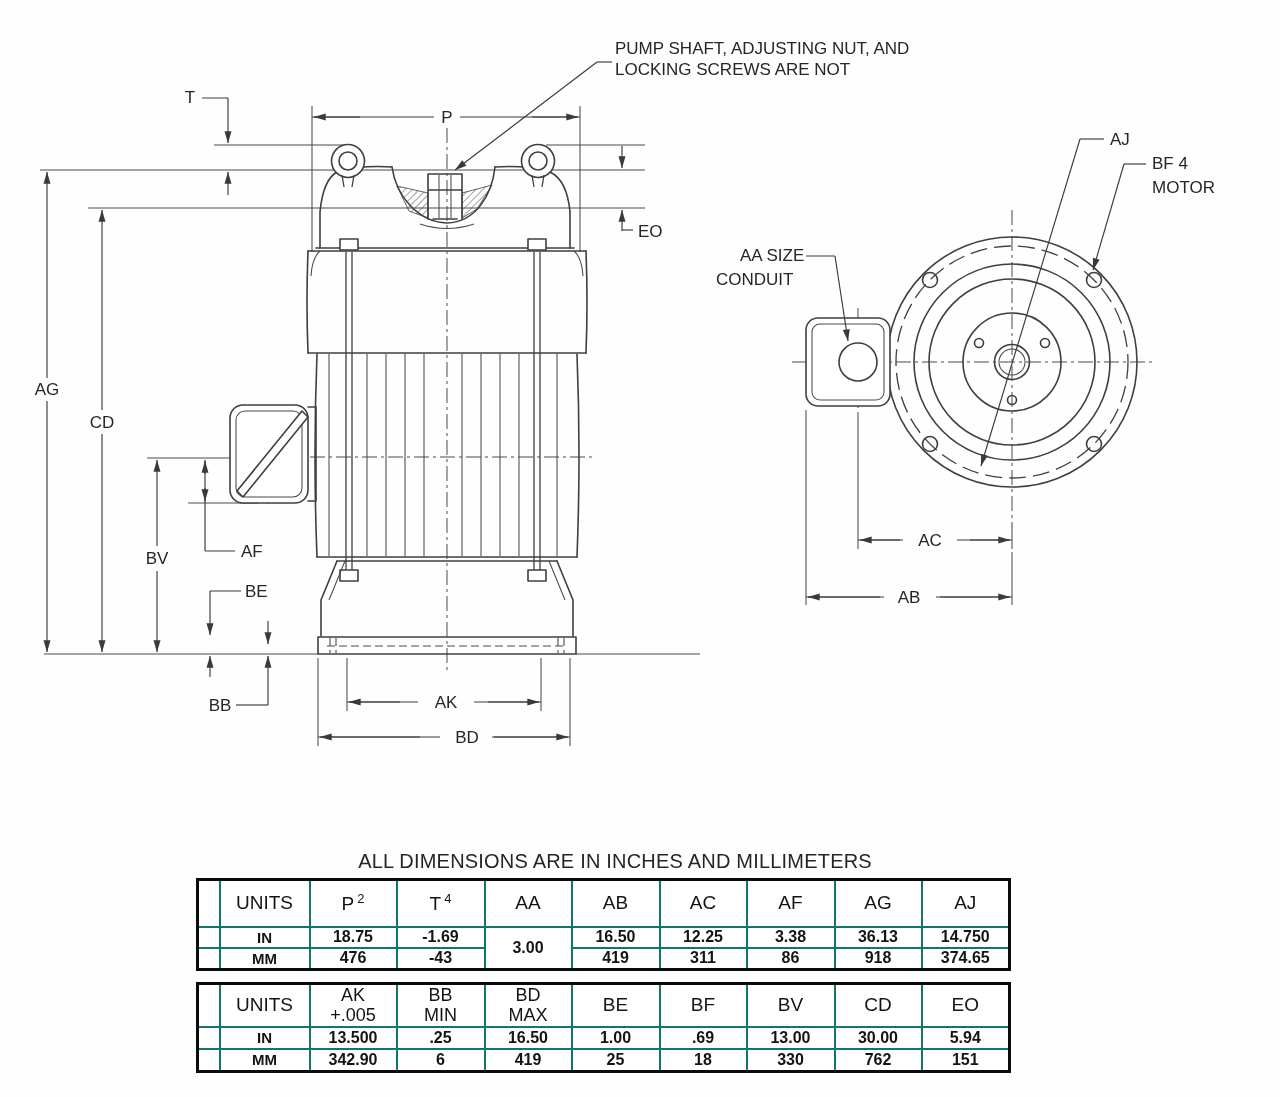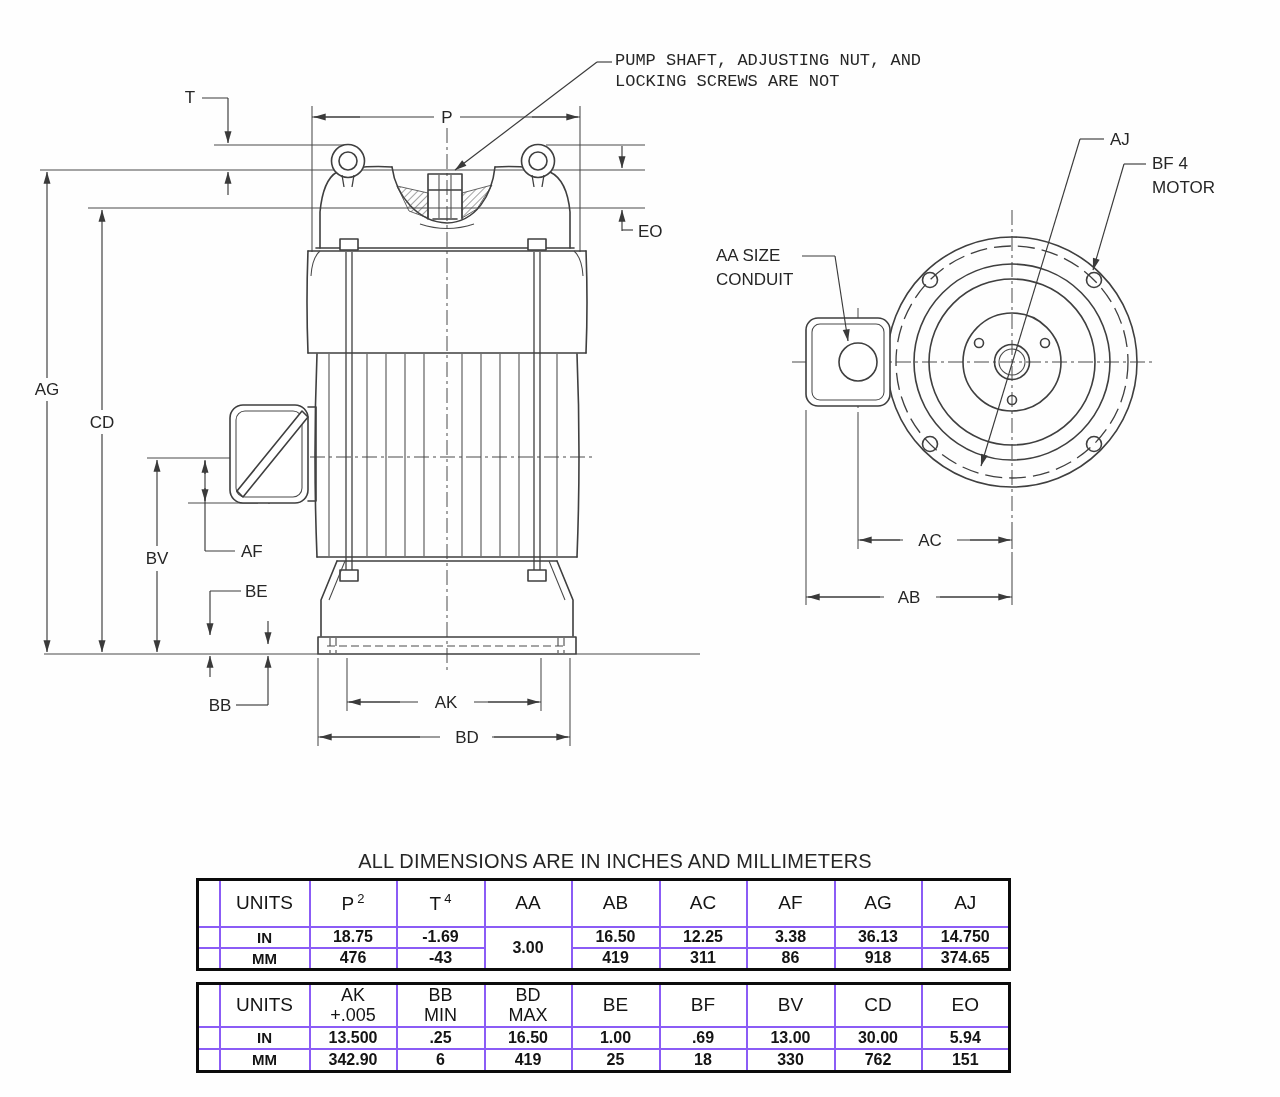--- a/index.html
+++ b/index.html
@@ -15,21 +15,21 @@
   .bc{stroke:#3f3f3f;stroke-width:1.3;fill:none;stroke-dasharray:17 7;}
   .hz{fill:url(#hp);stroke:#3f3f3f;stroke-width:0.8;}
   .wfill{fill:#ffffff;}
   .lbl{position:absolute;transform:translate(-50%,-50%);font-size:17px;line-height:1;
        white-space:nowrap;background:#fefefe;padding:0 2px;}
   .lbl.la{transform:translate(0,-50%);}
   .ann{position:absolute;font-size:17px;line-height:21px;white-space:nowrap;}
   .tbl-title{position:absolute;transform:translate(-50%,-50%);font-size:20px;letter-spacing:.2px;white-space:nowrap;}
   table.dim-table{position:absolute;border-collapse:collapse;table-layout:fixed;background:#fff;
        border:3px solid #0b0b0b;color:#141414;}
-  table.dim-table td{border:2px solid #8b5cf6;text-align:center;vertical-align:middle;padding:0;overflow:hidden;}
+  table.dim-table td{border:2px solid #0f766e;text-align:center;vertical-align:middle;padding:0;overflow:hidden;}
   td.hd{font-size:19px;font-weight:400;}
   td.vl{font-size:16px;font-weight:700;}
   td.rl{font-size:15px;font-weight:700;border-radius:9px;}
   .sup{font-size:13px;font-weight:400;vertical-align:super;margin-left:3px;}
   .hline{line-height:20px;font-size:18px;}
 </style>
 </head>
 <body>
 
 <div class="stage">
@@ -200,41 +200,41 @@
       <path class="dim" d="M858,540 H903 M957,540 H1012"></path>
       <path class="dim" d="M900,540 L860,540" marker-end="url(#ah)"></path>
       <path class="dim" d="M970,540 L1010,540" marker-end="url(#ah)"></path>
 
       <path class="dim" d="M806,597 H884 M936,597 H1012"></path>
       <path class="dim" d="M880,597 L808,597" marker-end="url(#ah)"></path>
       <path class="dim" d="M940,597 L1010,597" marker-end="url(#ah)"></path>
     </g>
   </svg>
 
-  <div class="ann" style="left:615px;top:50px;font-family:Liberation Mono, monospace;">
+  <div class="ann" style="left:615px;top:38px;">
     <div>PUMP SHAFT, ADJUSTING NUT, AND</div>
     <div>LOCKING SCREWS ARE NOT</div>
   </div>
 
   <span class="lbl" style="left:190px;top:97px">T</span>
   <span class="lbl" style="left:447px;top:117px">P</span>
   <span class="lbl la" style="left:636px;top:231px">EO</span>
   <span class="lbl" style="left:47px;top:389px">AG</span>
   <span class="lbl" style="left:102px;top:422px">CD</span>
   <span class="lbl" style="left:157px;top:558px">BV</span>
   <span class="lbl la" style="left:239px;top:551px">AF</span>
   <span class="lbl la" style="left:243px;top:591px">BE</span>
   <span class="lbl" style="left:220px;top:705px">BB</span>
   <span class="lbl" style="left:446px;top:702px">AK</span>
   <span class="lbl" style="left:467px;top:737px">BD</span>
 
   <span class="lbl la" style="left:1108px;top:139px">AJ</span>
   <span class="lbl la" style="left:1150px;top:163px">BF 4</span>
   <span class="lbl la" style="left:1150px;top:187px">MOTOR</span>
-  <span class="lbl la" style="left:714px;top:255px">AA SIZE</span>
+  <span class="lbl la" style="left:738px;top:255px">AA SIZE</span>
   <span class="lbl la" style="left:714px;top:279px">CONDUIT</span>
   <span class="lbl" style="left:930px;top:540px">AC</span>
   <span class="lbl" style="left:909px;top:597px">AB</span>
 
   <div class="tbl-title" style="left:615px;top:861px">ALL DIMENSIONS ARE IN INCHES AND MILLIMETERS</div>
 
   <table class="dim-table" style="left:196px;top:878px;width:812px">
     <colgroup>
       <col style="width:22px">
         <col style="width:90px">

